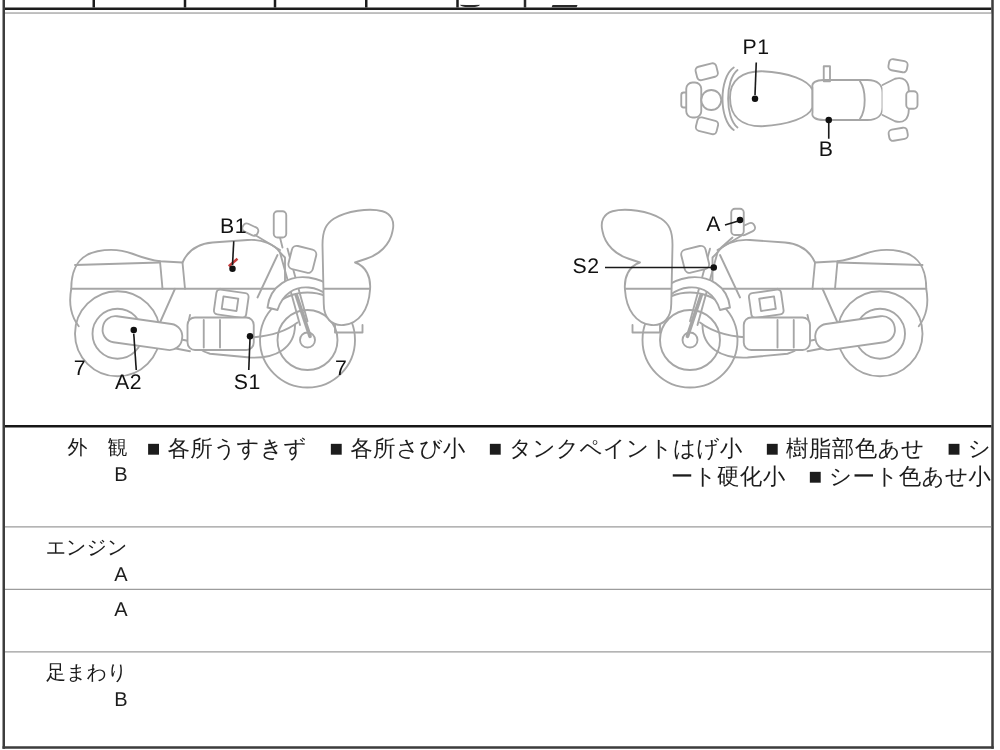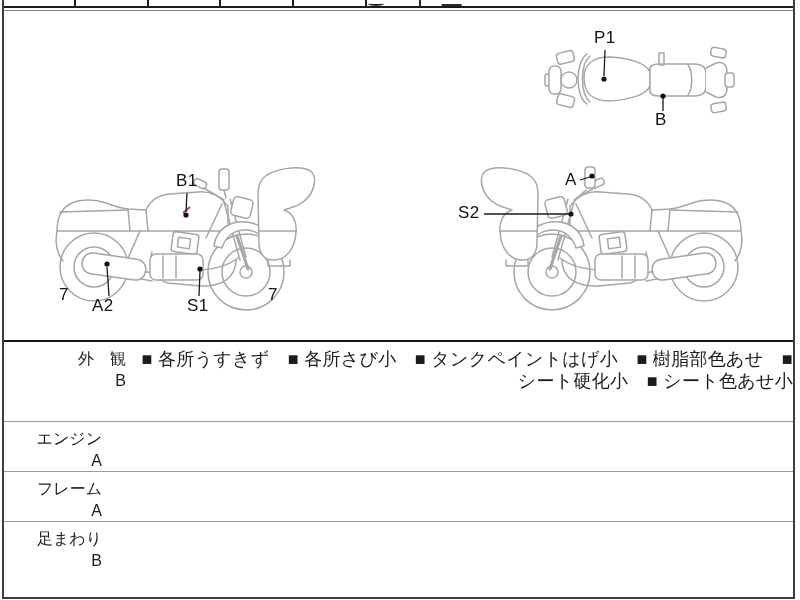--- a/index.html
+++ b/index.html
@@ -26,21 +26,21 @@
   
   .diagram-area { position:relative; height:329px; background:#fff; }
   .diagram-area svg { position:absolute; left:0; top:0; }
   .dlabel { position:absolute; font-size:17px; font-weight:500; color:#111;
             letter-spacing:0.5px; white-space:nowrap; line-height:18px; }
 
   
   .cond-table { border-top:2px solid #161616; }
   .crow { display:flex; }
   .crow + .crow { border-top:1px solid #9c9c9c; }
-  .r1 { height:79px;margin-left:24px; } .r2 { height:50px; } .r3 { height:50px; } .r4 { height:70px; }
+  .r1 { height:79px; } .r2 { height:50px; } .r3 { height:50px; } .r4 { height:70px; }
   .cat-col { width:98px; flex:0 0 98px; padding-top:6px; }
   .cat-label { padding-left:16px; font-size:16px; line-height:22px; white-space:pre; }
   .cat-grade { padding-left:33px; font-size:16px; line-height:22px; }
   .notes-col { flex:1; padding:6px 0 0 3px; font-size:18px; line-height:22px;
                letter-spacing:0.3px; }
 </style>
 </head>
 <body>
 
 <div class="stage">
@@ -204,21 +204,20 @@
 
       <div class="crow r2">
         <div class="cat-col">
           <div class="cat-label">エンジン</div>
           <div class="cat-grade">A</div>
         </div>
       </div>
 
       <div class="crow r3">
         <div class="cat-col">
-          <div class="cat-label">フレーム</div>
           <div class="cat-grade">A</div>
         </div>
       </div>
 
       <div class="crow r4">
         <div class="cat-col">
           <div class="cat-label">足まわり</div>
           <div class="cat-grade">B</div>
         </div>
         <div class="notes-col"></div>

